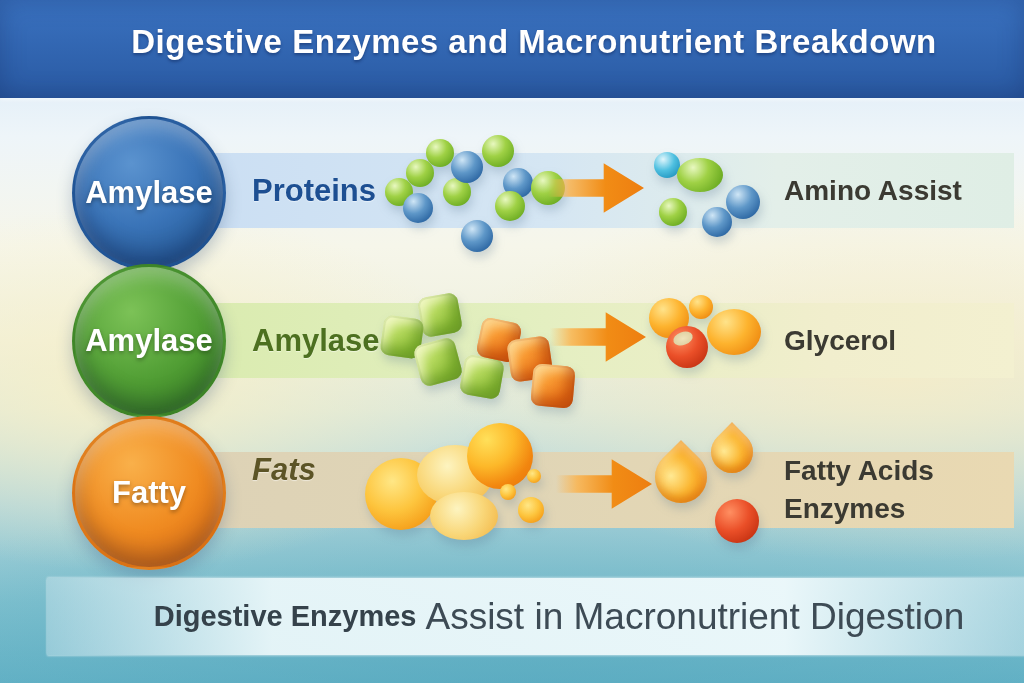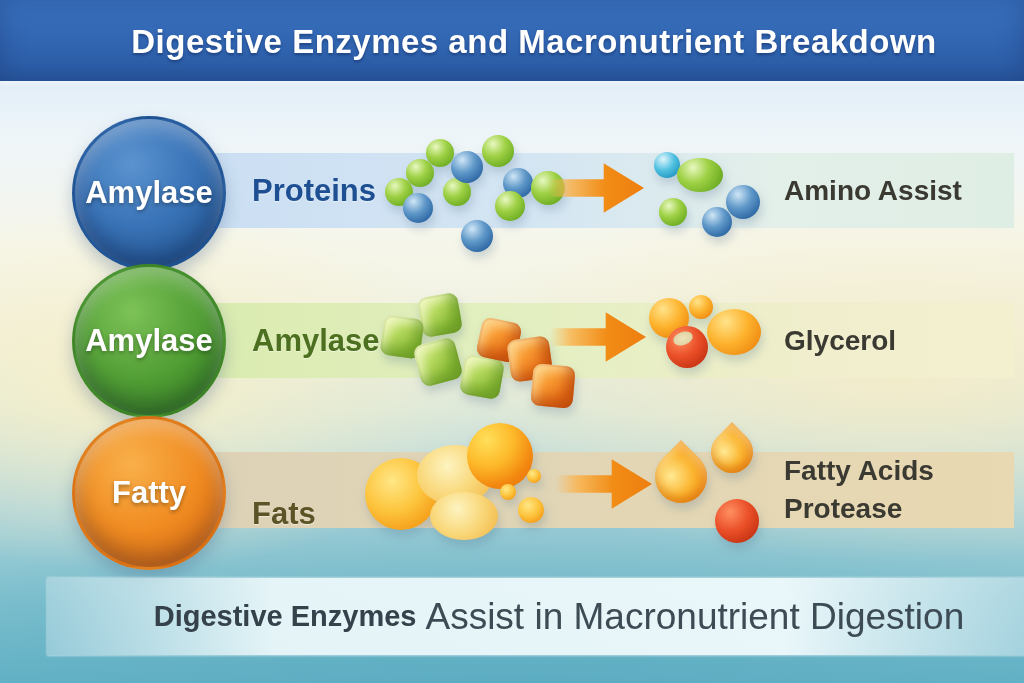--- a/index.html
+++ b/index.html
@@ -6,21 +6,21 @@
   .canvas{
     position:relative;width:1024px;height:683px;overflow:hidden;
     font-family:"Liberation Sans",sans-serif;
     background:
       radial-gradient(ellipse 520px 260px at 12% 57%, rgba(248,240,200,.85), rgba(248,240,200,0) 70%),
       radial-gradient(ellipse 640px 260px at 88% 55%, rgba(246,236,198,.8), rgba(246,236,198,0) 72%),
       radial-gradient(ellipse 900px 320px at 50% 104%, rgba(86,168,190,.6), rgba(86,168,190,0) 78%),
       linear-gradient(180deg,#dcebf8 8%,#eef5f9 20%,#f6f6ea 36%,#eff0de 50%,#dce8da 60%,#aed4da 74%,#7ec0ce 88%,#64b2c6 100%);
   }
   
-  .header{position:absolute;left:0;top:0;width:1024px;height:81px;
+  .header{position:absolute;left:0;top:0;width:1024px;height:98px;
     background:linear-gradient(180deg,#3a72c0 0%,#2d5fa9 78%,#2a58a0 100%);
     box-shadow:inset 0 0 26px rgba(10,30,80,.28), 0 2px 4px rgba(255,255,255,.5);}
   .title{width:100%;line-height:83px;text-align:center;padding-left:44px;box-sizing:border-box;
     color:#ffffff;font-size:33px;font-weight:bold;letter-spacing:.5px;
     text-shadow:0 2px 3px rgba(10,30,80,.45);white-space:nowrap;}
   
   .band{position:absolute;left:168px;right:10px;height:75px;}
   .band1{top:153px;background:linear-gradient(90deg,#cadef3 0%,#d5e6f3 45%,#e3efe9 72%,#dfeee5 100%);}
   .band2{top:303px;background:linear-gradient(90deg,#d9ebae 0%,#e3efc0 42%,#f1eecd 78%,#f3f0d0 100%);}
   .band3{top:452px;height:76px;background:linear-gradient(90deg,#ddd2b6 0%,#e0d5b6 40%,#e9d9b2 100%);}
@@ -30,21 +30,21 @@
     box-shadow:0 8px 16px rgba(60,90,130,.30), inset 0 10px 16px rgba(255,255,255,.30), inset 0 -12px 22px rgba(0,0,40,.28);}
   .c1{top:116px;background:radial-gradient(circle at 38% 30%,#5b93cf 0%,#3a74b8 45%,#255a97 80%,#1d4e8c 100%);border:3px solid rgba(25,75,140,.55);}
   .c2{top:264px;background:radial-gradient(circle at 38% 30%,#7cc257 0%,#53a036 48%,#3a8424 82%,#337a1f 100%);border:3px solid rgba(60,130,40,.55);}
   .c3{top:416px;background:radial-gradient(circle at 38% 30%,#f9b04a 0%,#f08c22 48%,#e07114 82%,#d96a10 100%);border:3px solid rgba(210,110,20,.55);}
   .circle-label{color:#fff;font-size:31px;font-weight:bold;text-shadow:0 2px 4px rgba(0,0,0,.35);}
   
   .substrate{position:absolute;left:232px;height:75px;display:flex;align-items:center;
     font-size:31px;font-weight:bold;text-shadow:0 1px 1px rgba(255,255,255,.5);margin-left:20px;}
   .s1{top:153px;color:#1d4f92;}
   .s2{top:303px;color:#4d7020;}
-  .s3{top:476px;color:#5c5426;}
+  .s3{top:432px;color:#5c5426;font-style:italic;}
   .product{position:absolute;left:784px;display:flex;flex-direction:column;justify-content:center;
     font-size:28px;font-weight:bold;color:#3b3a32;line-height:38px;}
   .p1{top:153px;height:75px;}
   .p2{top:303px;height:75px;}
   .p3{top:452px;height:76px;}
   
   .arrow{position:absolute;width:96px;height:54px;
     clip-path:polygon(0 34%,58% 34%,58% 4%,100% 50%,58% 96%,58% 66%,0 66%);
     background:linear-gradient(90deg,rgba(252,206,130,0) 0%,rgba(250,180,80,.85) 22%,#f18c15 60%,#ee7e10 100%);}
   .a1{left:548px;top:161px;}
@@ -160,21 +160,21 @@
     <i class="sphere fat" style="left:156px;top:77px;width:26px;height:26px;"></i>
   </div>
   <div class="arrow a3"></div>
   <div class="cluster" style="left:645px;top:423px;width:135px;height:125px;">
     <i class="drop" style="left:10px;top:28px;width:52px;height:52px;"></i>
     <i class="drop" style="left:66px;top:8px;width:42px;height:42px;"></i>
     <i class="sphere red" style="left:70px;top:76px;width:44px;height:44px;"></i>
   </div>
   <div class="product p3">
     <span>Fatty Acids</span>
-    <span>Protease</span>
+    <span>Enzymes</span>
   </div>
 
   <div class="footer-band">
     <span class="f-bold">Digestive Enzymes</span>
     <span class="f-rest">Assist in Macronutrient Digestion</span>
   </div>
 
 </div>
 
 </body></html>

